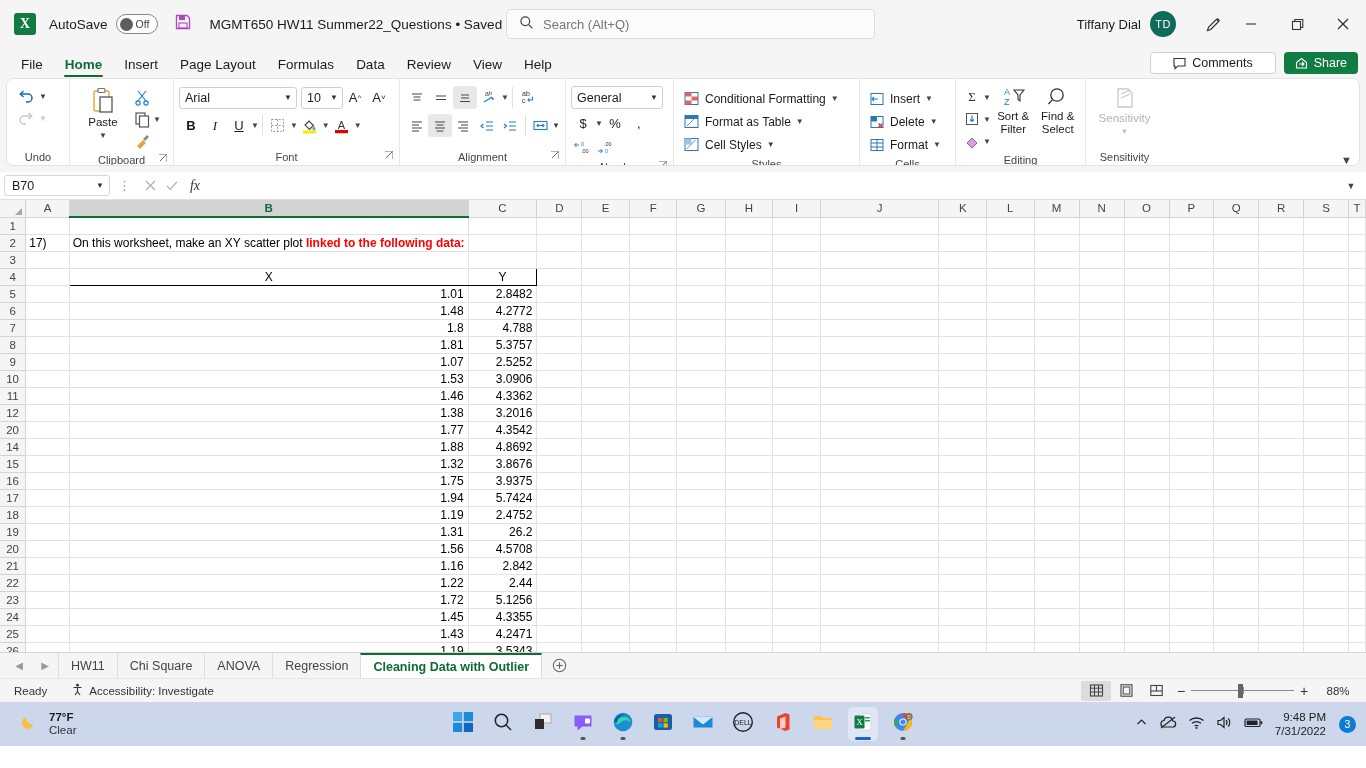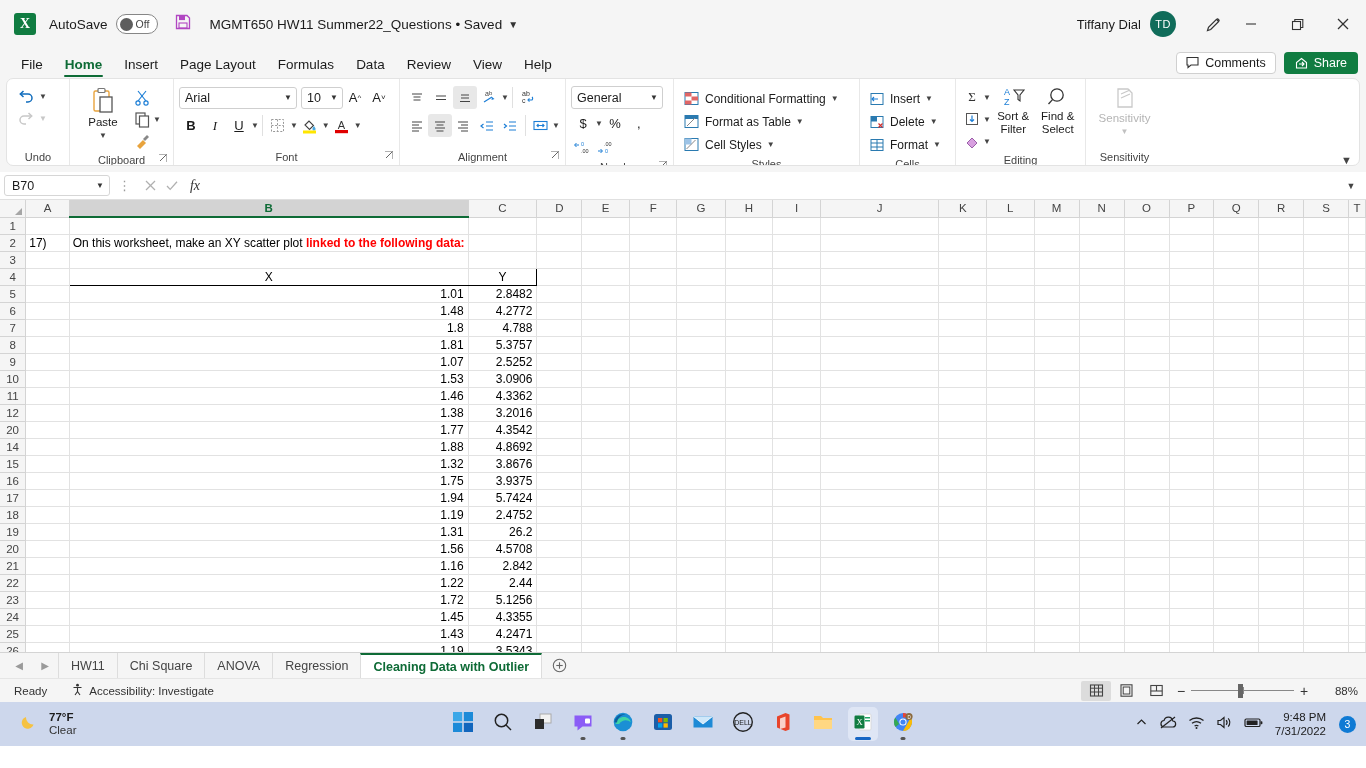--- a/index.html
+++ b/index.html
@@ -75,23 +75,23 @@
     padding: 3px 11px 6px 11px; cursor: default;
     position: relative;
   }
   .rtab.active { color: #0e6b36; font-weight: bold; }
   .rtab.active::after {
     content: ""; position: absolute; left: 10px; right: 10px; bottom: 1px;
     height: 2.5px; background: #0e6b36; border-radius: 2px;
   }
   .tabs-right { position: absolute; right: 8px; top: 0; display: flex; align-items: center; height: 30px; }
   .comments-btn {
-    display: flex; align-items: flex-start; gap: 6px;
+    display: flex; align-items: flex-end; gap: 6px;
     border: 1px solid #d0d0d0; border-radius: 4px;
-    padding: 3px 9px; background: #fff; font-size: 12.5px; color: #1b1b1b;
+    padding: 3px 22px; background: #fff; font-size: 12.5px; color: #1b1b1b;
   }
   .share-btn {
     display: flex; align-items: center; gap: 6px;
     border-radius: 4px; padding: 4px 11px; background: #107c41;
     color: #fff; font-size: 12.5px; margin-left: 8px;
   }
 
   
   .ribbon {
     height: 94px; background: #f5f5f5;
@@ -236,21 +236,21 @@
   .sb-ready { margin-left: 6px; }
   .sb-acc { display: flex; align-items: center; gap: 5px; margin-left: 24px; }
   .sb-right { position: absolute; right: 8px; display: flex; align-items: center; gap: 0; }
   .viewbtn { width: 30px; height: 20px; display: flex; align-items: center; justify-content: center; }
   .viewbtn.active { background: #dcdcdc; border-radius: 2px; }
   .zoom-minus, .zoom-plus { width: 20px; text-align: center; font-size: 14px; color: #333; }
   .zoomtrack { width: 103px; height: 20px; position: relative; display: flex; align-items: center; }
   .zoomtrack .line { width: 100%; height: 1px; background: #888; }
   .zoomtrack .mid { position: absolute; left: 50%; width: 1px; height: 7px; background: #888; }
   .zoomtrack .thumb { position: absolute; left: 46%; width: 5px; height: 14px; background: #666; }
-  .zoomval { width: 40px; text-align: right; font-size: 11.5px; color: #333; margin-left: 4px; }
+  .zoomval { width: 40px; text-align: center; font-size: 11.5px; color: #333; margin-left: 4px; }
 
   
   .taskbar {
     height: 44px; background: #cdd7ec; display: flex; align-items: center;
     position: relative;
   }
   .weather { display: flex; align-items: center; margin-left: 18px; gap: 9px; }
   .weather-txt { line-height: 13px; }
   .weather-txt .t { font-size: 11.5px; color: #1b1b1b; font-weight: bold; }
   .weather-txt .c { font-size: 11.5px; color: #333; }
@@ -289,20 +289,29 @@
   <div class="save-icon">
     <svg width="18" height="18" viewBox="0 0 18 18">
         <path d="M2.5 2.5h10.5l2.5 2.5v10.5h-13z" fill="none" stroke="#b146c2" stroke-width="1.3"></path>
         <rect x="5" y="2.8" width="6" height="4.3" fill="#b146c2"></rect>
         <rect x="5" y="10" width="8" height="5" fill="none" stroke="#b146c2" stroke-width="1.1"></rect>
       </svg>
   </div>
   <span class="doctitle">MGMT650 HW11 Summer22_Questions • Saved</span>
   <span class="doctitle-chev">▼</span>
 
+  <div class="searchbox">
+    <span class="mag">
+      <svg width="15" height="15" viewBox="0 0 15 15">
+          <circle cx="6.3" cy="6.3" r="4.4" fill="none" stroke="#444" stroke-width="1.2"></circle>
+          <line x1="9.6" y1="9.6" x2="13.4" y2="13.4" stroke="#444" stroke-width="1.2"></line>
+        </svg>
+    </span>
+    <input placeholder="Search (Alt+Q)" style="">
+  </div>
 
   <div class="tb-right">
     <span class="username">Tiffany Dial</span>
     <div class="avatar">TD</div>
     <div class="pen-btn">
       <svg width="19" height="19" viewBox="0 0 19 19">
           <path d="M3.5 15.5l1-3.2 8-8 2.2 2.2-8 8z" fill="none" stroke="#333" stroke-width="1.2"></path>
           <path d="M12.7 4.1l1.1-1.1 2.2 2.2-1.1 1.1z" fill="#333"></path>
         </svg>
     </div>

